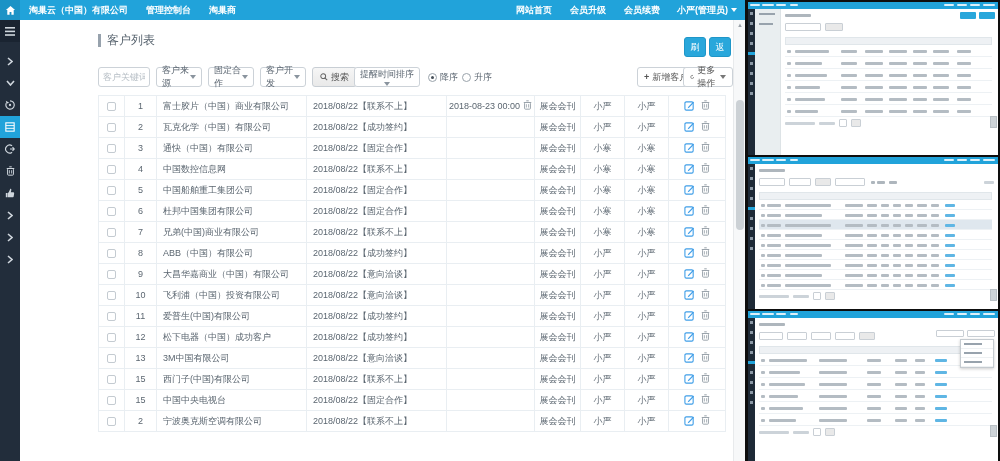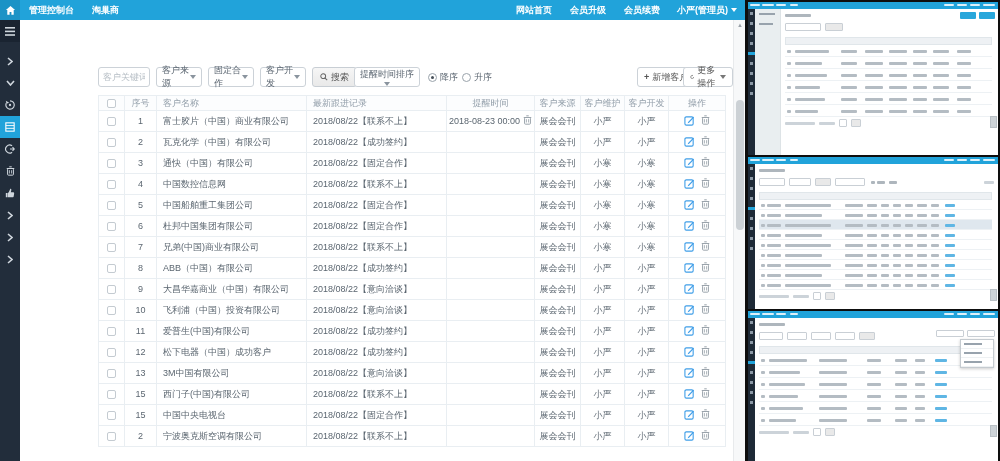--- a/index.html
+++ b/index.html
@@ -92,20 +92,21 @@
 <body>
 
 <div class="screen">
 
   <div class="topbar">
     <div class="home">
       <svg width="11" height="11" viewBox="0 0 12 12">
           <path d="M6 1 L11 5.5 H9.5 V10.5 H7 V7.5 H5 V10.5 H2.5 V5.5 H1 Z" fill="#fff"></path>
         </svg>
     </div>
+    <div class="tmenu">淘巢云（中国）有限公司</div>
     <div class="tmenu">管理控制台</div>
     <div class="tmenu">淘巢商</div>
     <div class="spacer"></div>
     <div class="tmenu">网站首页</div>
     <div class="tmenu">会员升级</div>
     <div class="tmenu">会员续费</div>
     <div class="user">
       <span>小严(管理员)</span>
       <span class="caret"></span>
     </div>
@@ -175,20 +176,25 @@
       </div>
       <div class="sbi">
         <svg width="6" height="9" viewBox="0 0 6 9">
           <path d="M1 1 L5 4.5 L1 8" fill="none" stroke="currentColor" stroke-width="1.6"></path>
         </svg>
       </div>
     </div>
 
 
   <div class="main">
+    <div class="title-row">
+      <div class="pg-title">客户列表</div>
+      <div class="btn-blue" style="left:594px;width:22px;">刷新</div>
+      <div class="btn-blue" style="left:619px;width:22px;">返回</div>
+    </div>
 
     <div class="filter-row">
       <input class="inp" style="left: 8px; width: 52px;" placeholder="客户关键词">
       <div class="sel" style="left:66px;width:46px;">
         <span>客户来源</span>
           <span class="caret"></span>
       </div>
       <div class="sel" style="left:118px;width:46px;">
         <span>固定合作</span>
           <span class="caret"></span>
@@ -236,31 +242,20 @@
           <col style="width:32px">
           <col style="width:150px">
           <col style="width:140px">
         <col style="width:88px">
           <col style="width:46px">
           <col style="width:44px">
           <col style="width:44px">
           <col style="width:57px">
       </colgroup>
       <tbody>
-        <tr class="hd">
-          <td><span class="ckb"></span></td>
-          <td>序号</td>
-          <td class="al">客户名称</td>
-          <td class="al">最新跟进记录</td>
-          <td>提醒时间</td>
-          <td>客户来源</td>
-          <td>客户维护</td>
-          <td>客户开发</td>
-          <td>操作</td>
-        </tr>
       <tr class="rw">
             <td><span class="ckb"></span></td>
             <td>1</td>
             <td class="al">富士胶片（中国）商业有限公司</td>
             <td class="al">2018/08/22【联系不上】</td>
             <td><span class="remind-cell">
                 <span>2018-08-23 00:00</span>
                 <span class="ic-trash"><svg width="9" height="10" viewBox="0 0 10 12">
                     <rect x="1.5" y="3" width="7" height="8" rx="1" fill="none" stroke="currentColor" stroke-width="1.2"></rect>
                     <line x1="0.5" y1="3" x2="9.5" y2="3" stroke="currentColor" stroke-width="1.2"></line>

